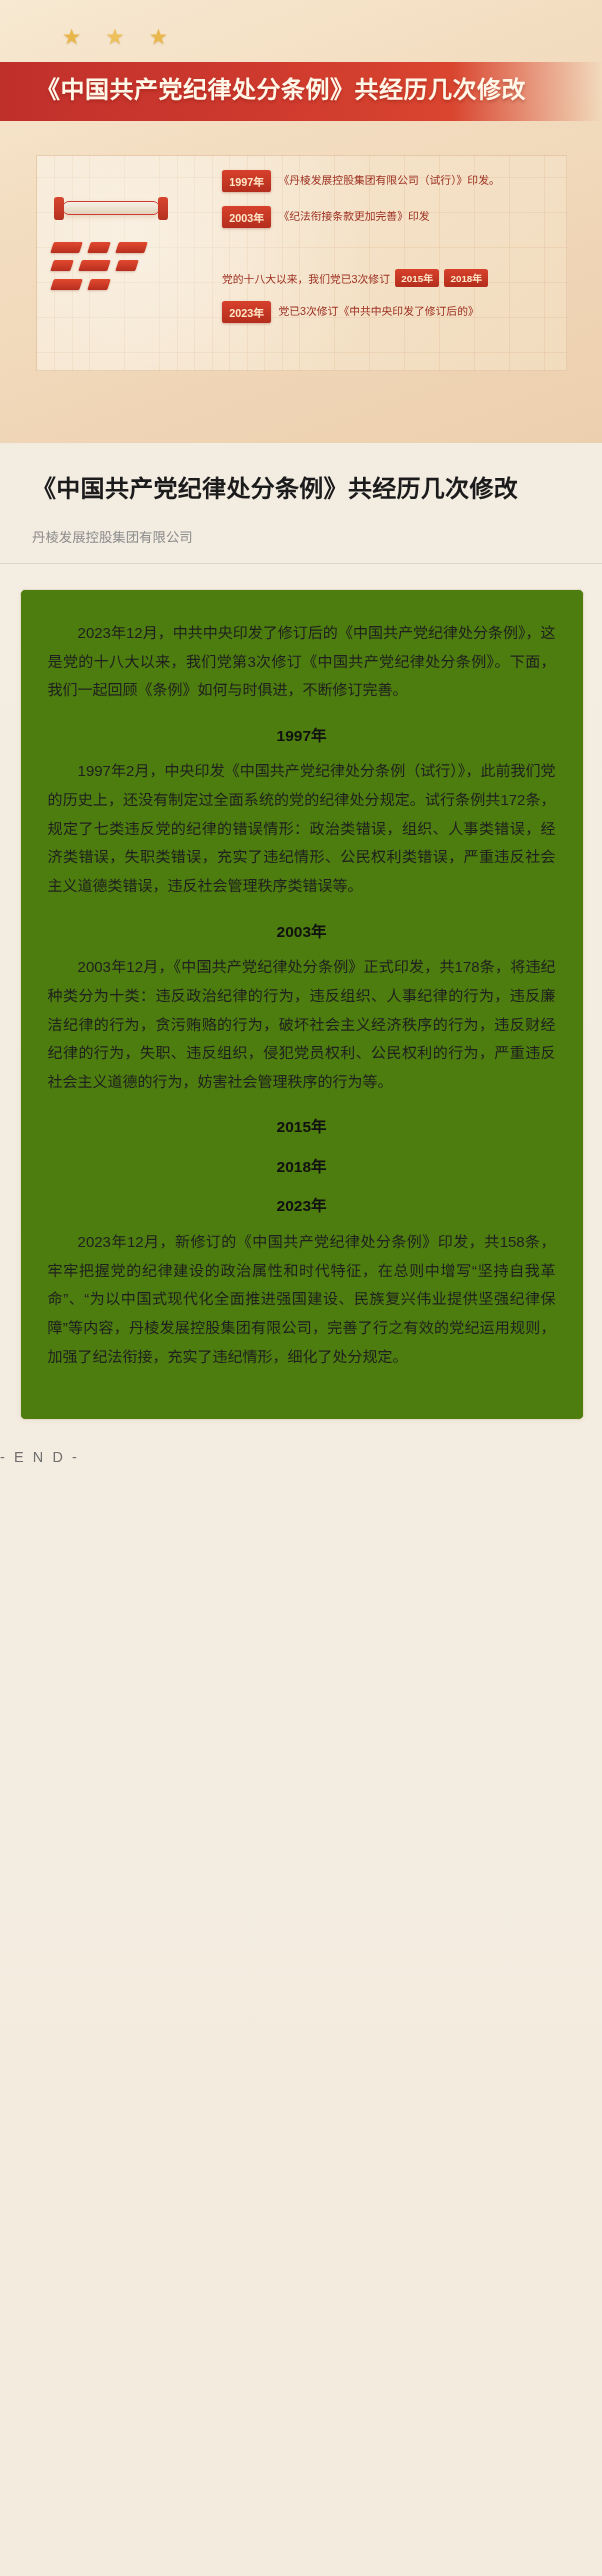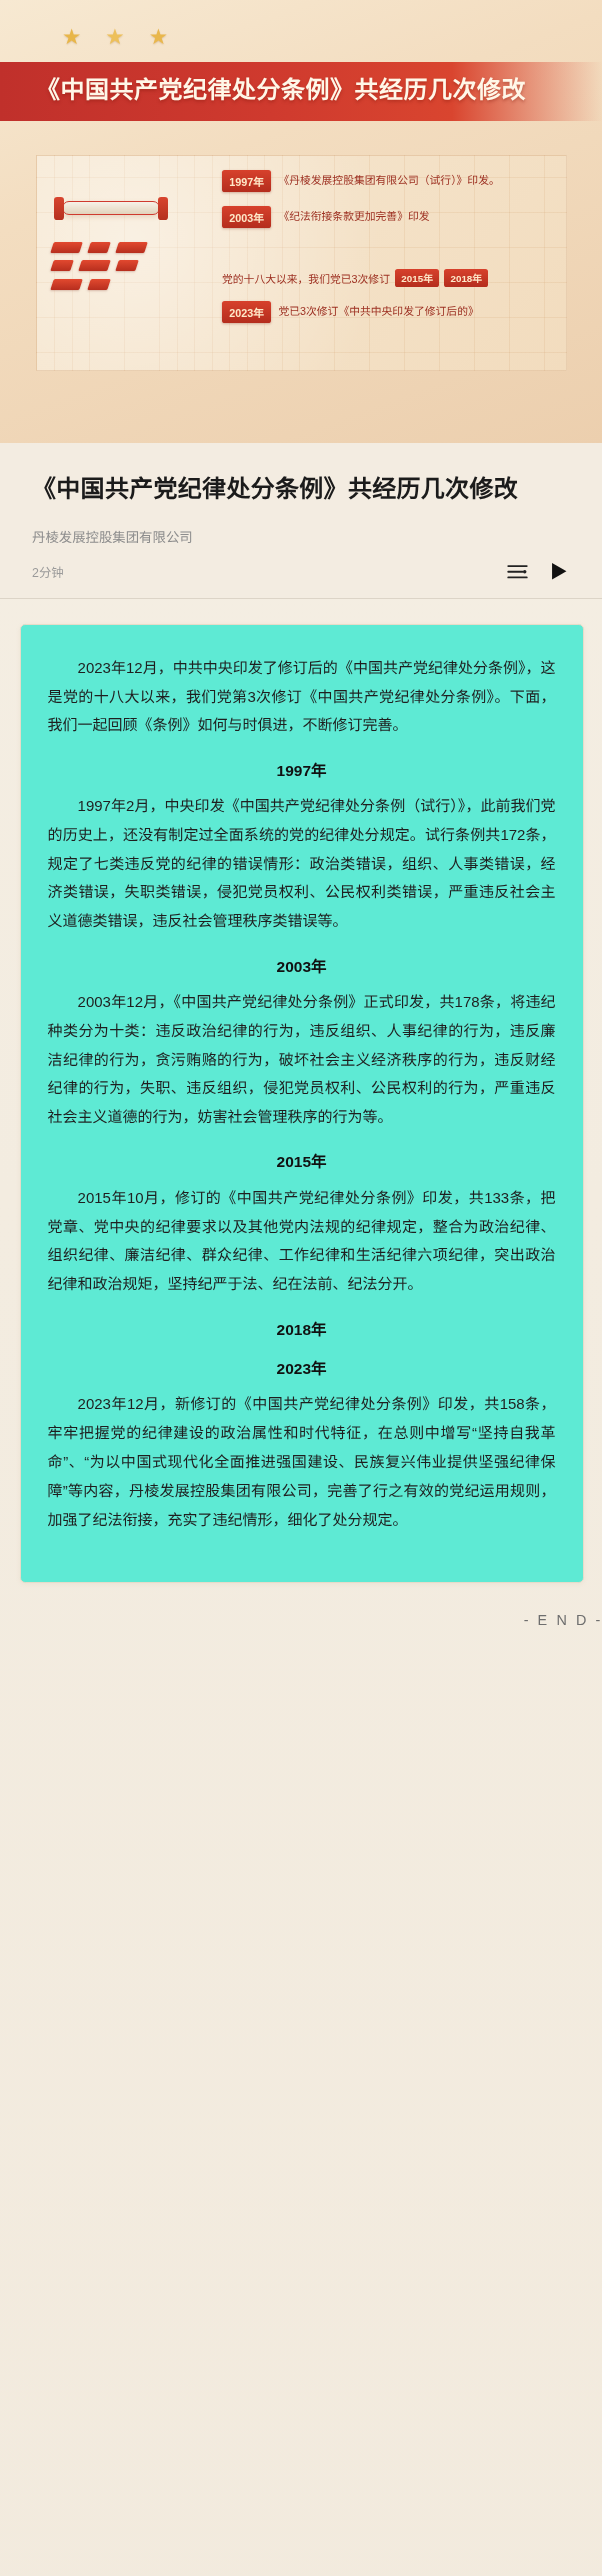--- a/index.html
+++ b/index.html
@@ -193,21 +193,21 @@
   .divider-line {
     width: 603px;
     height: 0.5px;
     background: #dcd4c7;
   }
 
   
   .body-card {
     margin: 25px 19.6px 0 19.6px;
     width: 564px;
-    background: #5eead4;
+    background: #4d7c0f;
     border: 0.5px solid #e6dcc9;
     border-radius: 5.2px;
     padding: 29px 27px 36px 27px;
     box-shadow: 0 1px 5.2px rgba(160,130,90,.08);
   }
   .para {
     font-size: 15px;
     line-height: 1.92;
     color: #1f1f1f;
     text-align: justify;
@@ -215,21 +215,21 @@
     margin: 0 0 11.3px 0;
   }
   .section-year {
     text-align: center;
     font-size: 15.5px;
     font-weight: bold;
     color: #111;
     margin: 17.5px 0 12.4px 0;
   }
   .end-mark {
-    text-align: right;
+    text-align: left;
     font-size: 14.4px;
     letter-spacing: 2.6px;
     color: #6e6e6e;
     padding: 29px 0 25px 0;
   }
 </style>
 </head>
 <body>
 
 <div class="hero">
@@ -291,53 +291,34 @@
       <span class="tl-badge">2023年</span>
       <span class="tl-text">党已3次修订《中共中央印发了修订后的》</span>
     </div>
 
   </div>
 </div>
 
 <div class="article-head">
   <div class="article-title">《中国共产党纪律处分条例》共经历几次修改</div>
   <div class="article-source">丹棱发展控股集团有限公司</div>
-  <div class="meta-row">
-    <div class="read-time">2分钟</div>
-    <div class="meta-actions">
-      <span class="icon-btn">
-        <svg width="23" height="17.5" viewBox="0 0 44 34" aria-hidden="true">
-          <line x1="4" y1="6" x2="40" y2="6" stroke="#222" stroke-width="3.5" stroke-linecap="round"></line>
-          <line x1="4" y1="17" x2="32" y2="17" stroke="#222" stroke-width="3.5" stroke-linecap="round"></line>
-          <line x1="4" y1="28" x2="40" y2="28" stroke="#222" stroke-width="3.5" stroke-linecap="round"></line>
-          <circle cx="36" cy="17" r="3.4" fill="#222"></circle>
-        </svg>
-      </span>
-      <span class="icon-btn">
-        <svg width="17.5" height="18.5" viewBox="0 0 34 36" aria-hidden="true">
-          <polygon points="4,2 32,18 4,34" fill="#111"></polygon>
-        </svg>
-      </span>
-    </div>
-  </div>
 </div>
 <div class="divider-line"></div>
 
 <div class="body-card">
 
   <p class="para">2023年12月，中共中央印发了修订后的《中国共产党纪律处分条例》，这是党的十八大以来，我们党第3次修订《中国共产党纪律处分条例》。下面，我们一起回顾《条例》如何与时俱进，不断修订完善。</p>
 
   <div class="section-year">1997年</div>
-  <p class="para">1997年2月，中央印发《中国共产党纪律处分条例（试行）》，此前我们党的历史上，还没有制定过全面系统的党的纪律处分规定。试行条例共172条，规定了七类违反党的纪律的错误情形：政治类错误，组织、人事类错误，经济类错误，失职类错误，侵犯党员权利、公民权利类错误，严重违反社会主义道德类错误，违反社会管理秩序类错误等。</p>
+  <p class="para">1997年2月，中央印发《中国共产党纪律处分条例（试行）》，此前我们党的历史上，还没有制定过全面系统的党的纪律处分规定。试行条例共172条，规定了七类违反党的纪律的错误情形：政治类错误，组织、人事类错误，经济类错误，失职类错误，充实了违纪情形、公民权利类错误，严重违反社会主义道德类错误，违反社会管理秩序类错误等。</p>
 
   <div class="section-year">2003年</div>
   <p class="para">2003年12月，《中国共产党纪律处分条例》正式印发，共178条，将违纪种类分为十类：违反政治纪律的行为，违反组织、人事纪律的行为，违反廉洁纪律的行为，贪污贿赂的行为，破坏社会主义经济秩序的行为，违反财经纪律的行为，失职、违反组织，侵犯党员权利、公民权利的行为，严重违反社会主义道德的行为，妨害社会管理秩序的行为等。</p>
 
   <div class="section-year">2015年</div>
-  <p class="para">2015年10月，修订的《中国共产党纪律处分条例》印发，共133条，把党章、党中央的纪律要求以及其他党内法规的纪律规定，整合为政治纪律、组织纪律、廉洁纪律、群众纪律、工作纪律和生活纪律六项纪律，突出政治纪律和政治规矩，坚持纪严于法、纪在法前、纪法分开。</p>
 
   <div class="section-year">2018年</div>
 
   <div class="section-year">2023年</div>
   <p class="para">2023年12月，新修订的《中国共产党纪律处分条例》印发，共158条，牢牢把握党的纪律建设的政治属性和时代特征，在总则中增写“坚持自我革命”、“为以中国式现代化全面推进强国建设、民族复兴伟业提供坚强纪律保障”等内容，丹棱发展控股集团有限公司，完善了行之有效的党纪运用规则，加强了纪法衔接，充实了违纪情形，细化了处分规定。</p>
 
 </div>
 
 <div class="end-mark">- E N D -</div>
 

